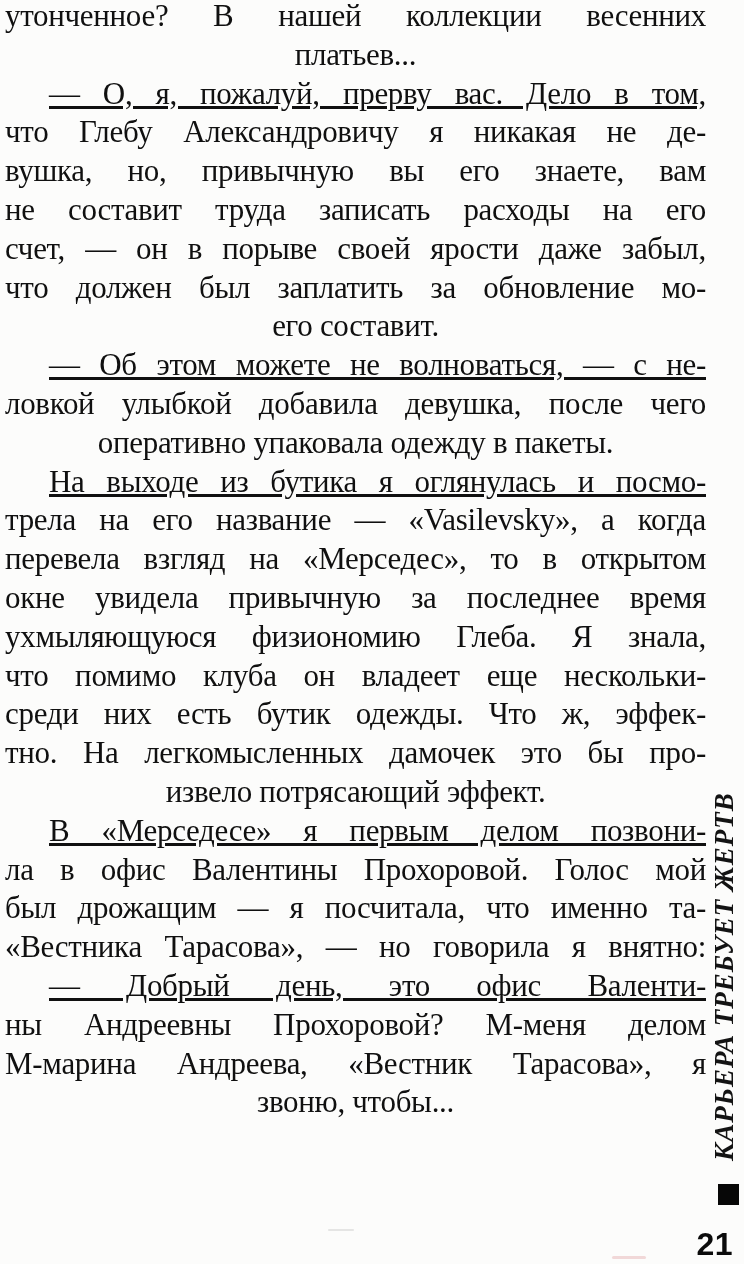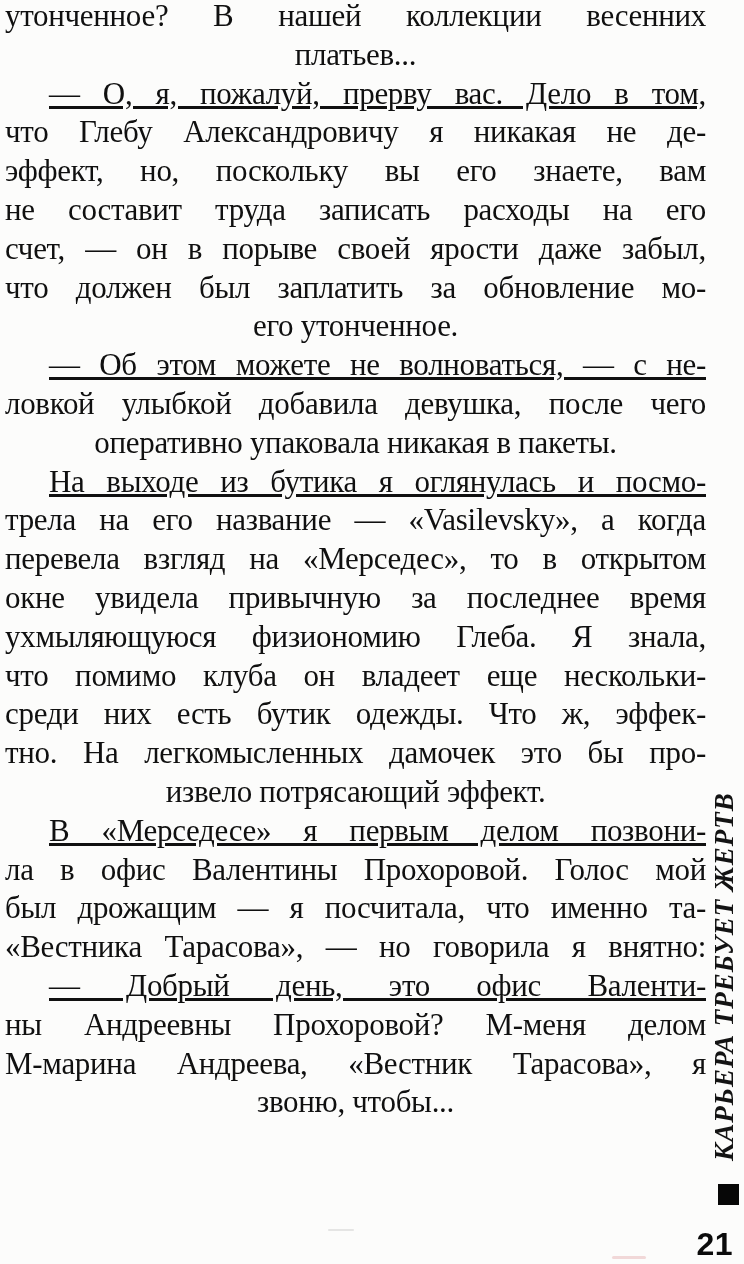--- a/index.html
+++ b/index.html
@@ -87,28 +87,28 @@
 <body>
 
 <div class="page">
 
   <main class="text-block">
 
   <div class="line justify">утонченное? В нашей коллекции весенних</div>
       <div class="line">платьев...</div>
       <div class="line indent justify">— О, я, пожалуй, прерву вас. Дело в том,</div>
       <div class="line justify">что Глебу Александровичу я никакая не де-</div>
-      <div class="line justify">эффект, но, поскольку вы его знаете, вам</div>
+      <div class="line justify">вушка, но, привычную вы его знаете, вам</div>
       <div class="line justify">не составит труда записать расходы на его</div>
       <div class="line justify">счет, — он в порыве своей ярости даже забыл,</div>
       <div class="line justify">что должен был заплатить за обновление мо-</div>
-      <div class="line">его утонченное.</div>
+      <div class="line">его составит.</div>
       <div class="line indent justify">— Об этом можете не волноваться, — с не-</div>
       <div class="line justify">ловкой улыбкой добавила девушка, после чего</div>
-      <div class="line">оперативно упаковала никакая в пакеты.</div>
+      <div class="line">оперативно упаковала одежду в пакеты.</div>
       <div class="line indent justify">На выходе из бутика я оглянулась и посмо-</div>
       <div class="line justify">трела на его название — «Vasilevsky», а когда</div>
       <div class="line justify">перевела взгляд на «Мерседес», то в открытом</div>
       <div class="line justify">окне увидела привычную за последнее время</div>
       <div class="line justify">ухмыляющуюся физиономию Глеба. Я знала,</div>
       <div class="line justify">что помимо клуба он владеет еще нескольки-</div>
       <div class="line justify">среди них есть бутик одежды. Что ж, эффек-</div>
       <div class="line justify">тно. На легкомысленных дамочек это бы про-</div>
       <div class="line">извело потрясающий эффект.</div>
       <div class="line indent justify">В «Мерседесе» я первым делом позвони-</div>

